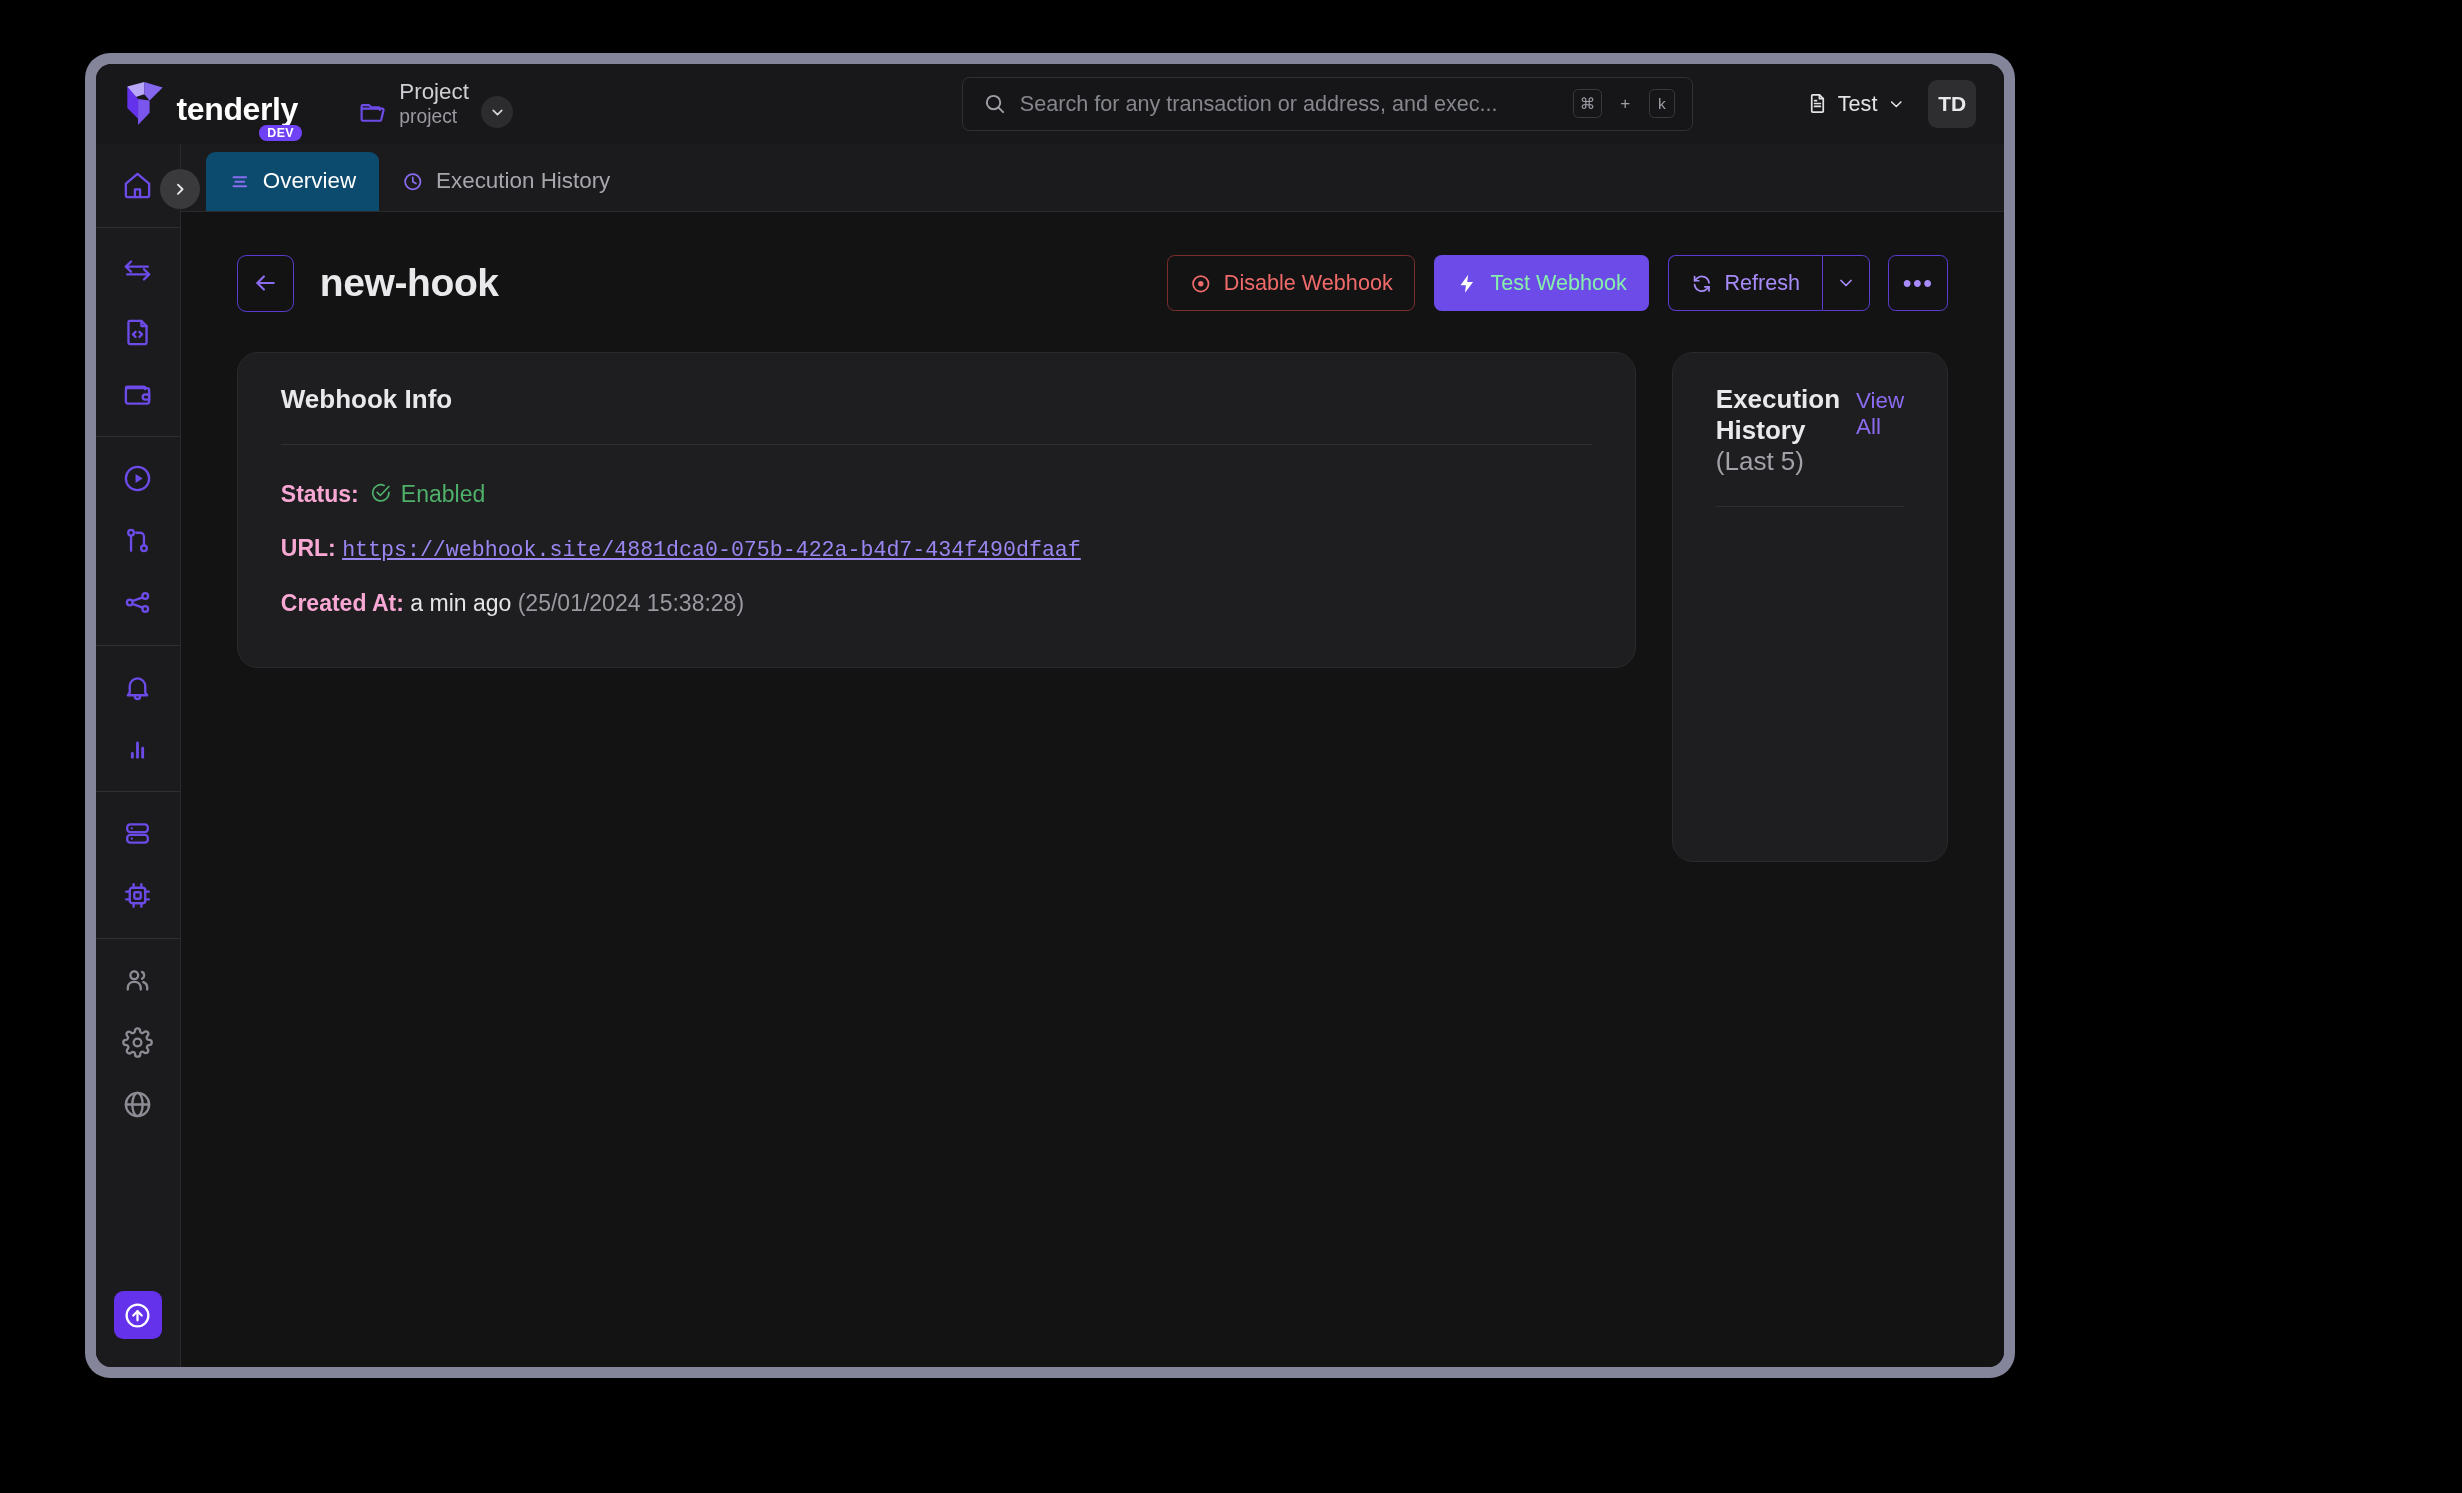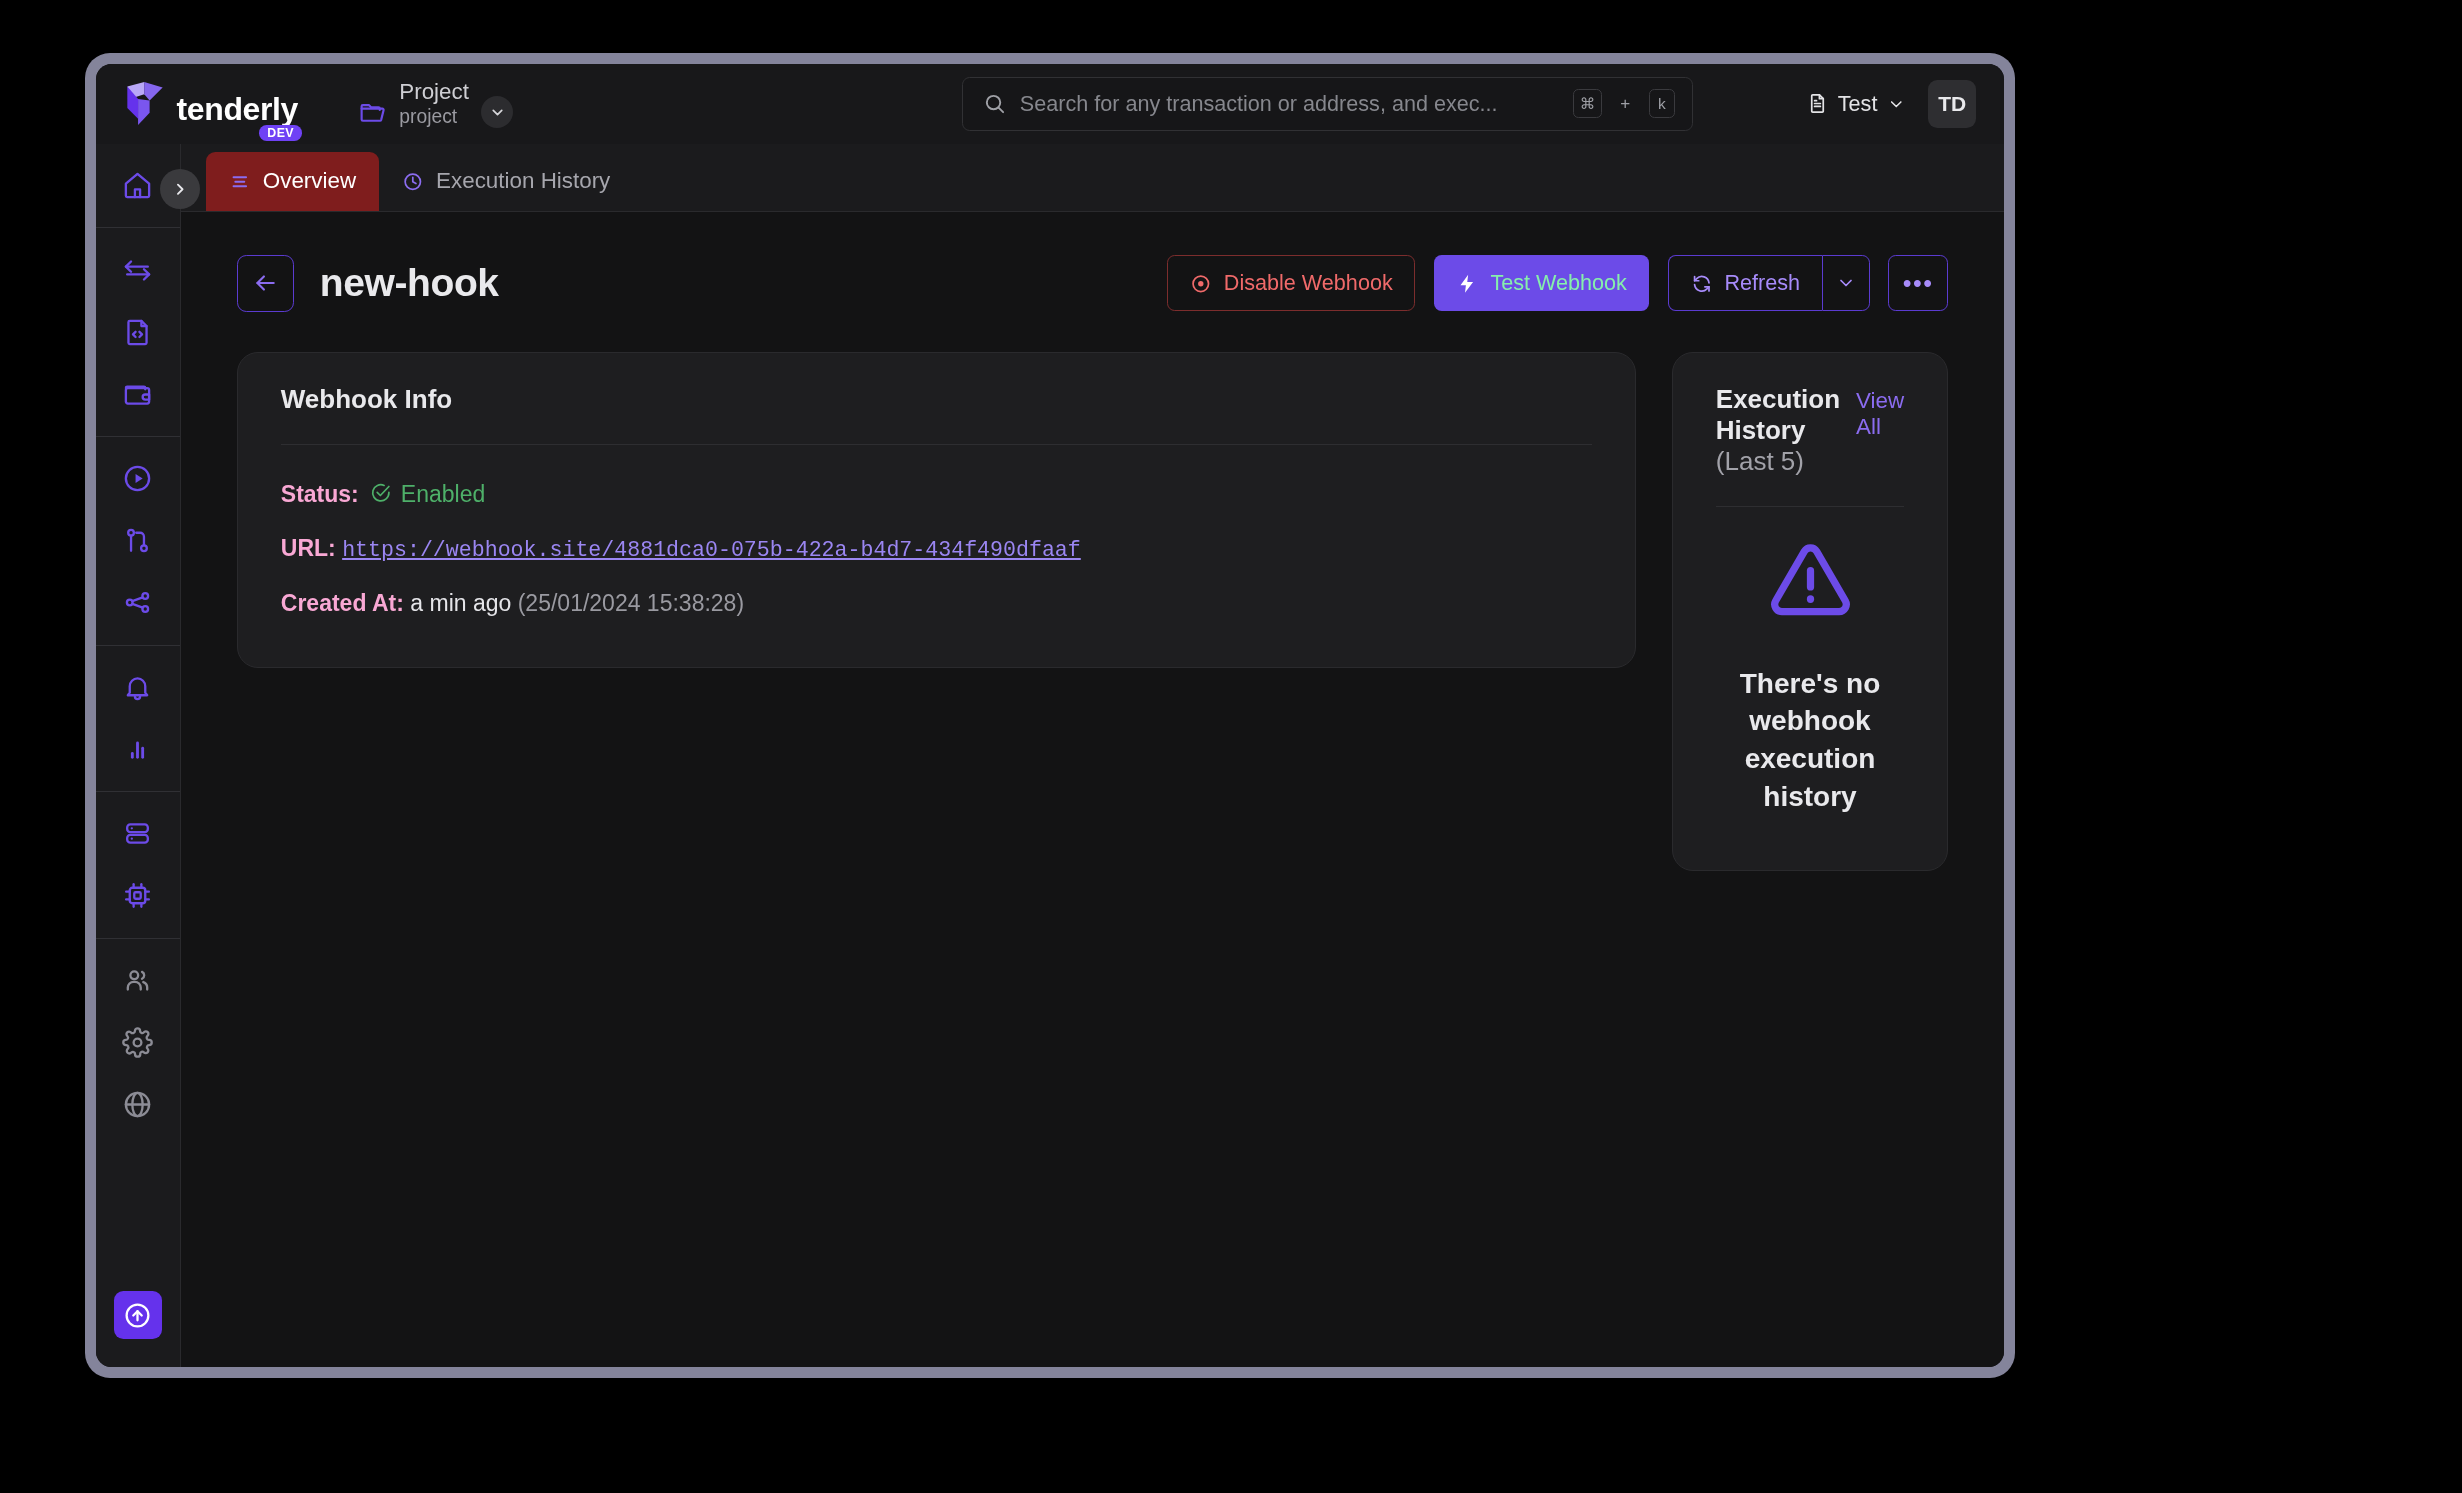--- a/index.html
+++ b/index.html
@@ -141,21 +141,21 @@
     height: 68px; flex: 0 0 68px;
     background: #1b1b1d;
     border-bottom: 0.8px solid #2a2a2d;
     display: flex; align-items: flex-end; padding-left: 25px;
   }
   .tab {
     height: 59px; display: flex; align-items: center; gap: 12.4px;
     padding: 0 23px; border-radius: 9.3px 9.3px 0 0;
     font-size: 22.4px; color: #a6a6ad; cursor: pointer;
   }
-  .tab.active { background: #7f1d1d; color: #ffffff; }
+  .tab.active { background: #0c4a6e; color: #ffffff; }
 
   
   #main { flex: 1; background: #131314; padding: 43px 56px; overflow: hidden; }
 
   #page-head { display: flex; align-items: center; margin-bottom: 40px; }
   #back-btn {
     width: 57px; height: 57px; border: 0.8px solid #5b3bd0; border-radius: 9.3px;
     background: transparent; display: flex; align-items: center; justify-content: center;
     cursor: pointer;
   }
@@ -557,31 +557,20 @@
               <div class="card-head-row">
                 <div class="card-title">
                   <span>Execution History</span>
                   <span class="muted">(Last 5)</span>
                 </div>
                 <span class="view-all">View All</span>
               </div>
             </div>
             <div class="card-rule"></div>
 
-            <div id="empty">
-              <svg width="93" height="87" viewBox="0 0 24 24" fill="none" stroke="#6c4be8" stroke-width="2" stroke-linecap="round" stroke-linejoin="round">
-                <path d="M10.3 3.7 2.4 17.3A2 2 0 0 0 4.1 20.3h15.8a2 2 0 0 0 1.7-3L13.7 3.7a2 2 0 0 0-3.4 0z"></path>
-                <line x1="12" y1="9" x2="12" y2="13.5"></line>
-                <line x1="12" y1="16.8" x2="12" y2="16.9"></line>
-              </svg>
-              <div id="empty-text">
-                <div>There's no webhook</div>
-                <div>execution history</div>
-              </div>
-            </div>
           </div>
 
         </div>
       </div>
     </div>
   </div>
 </div>
 </div>
 
 

